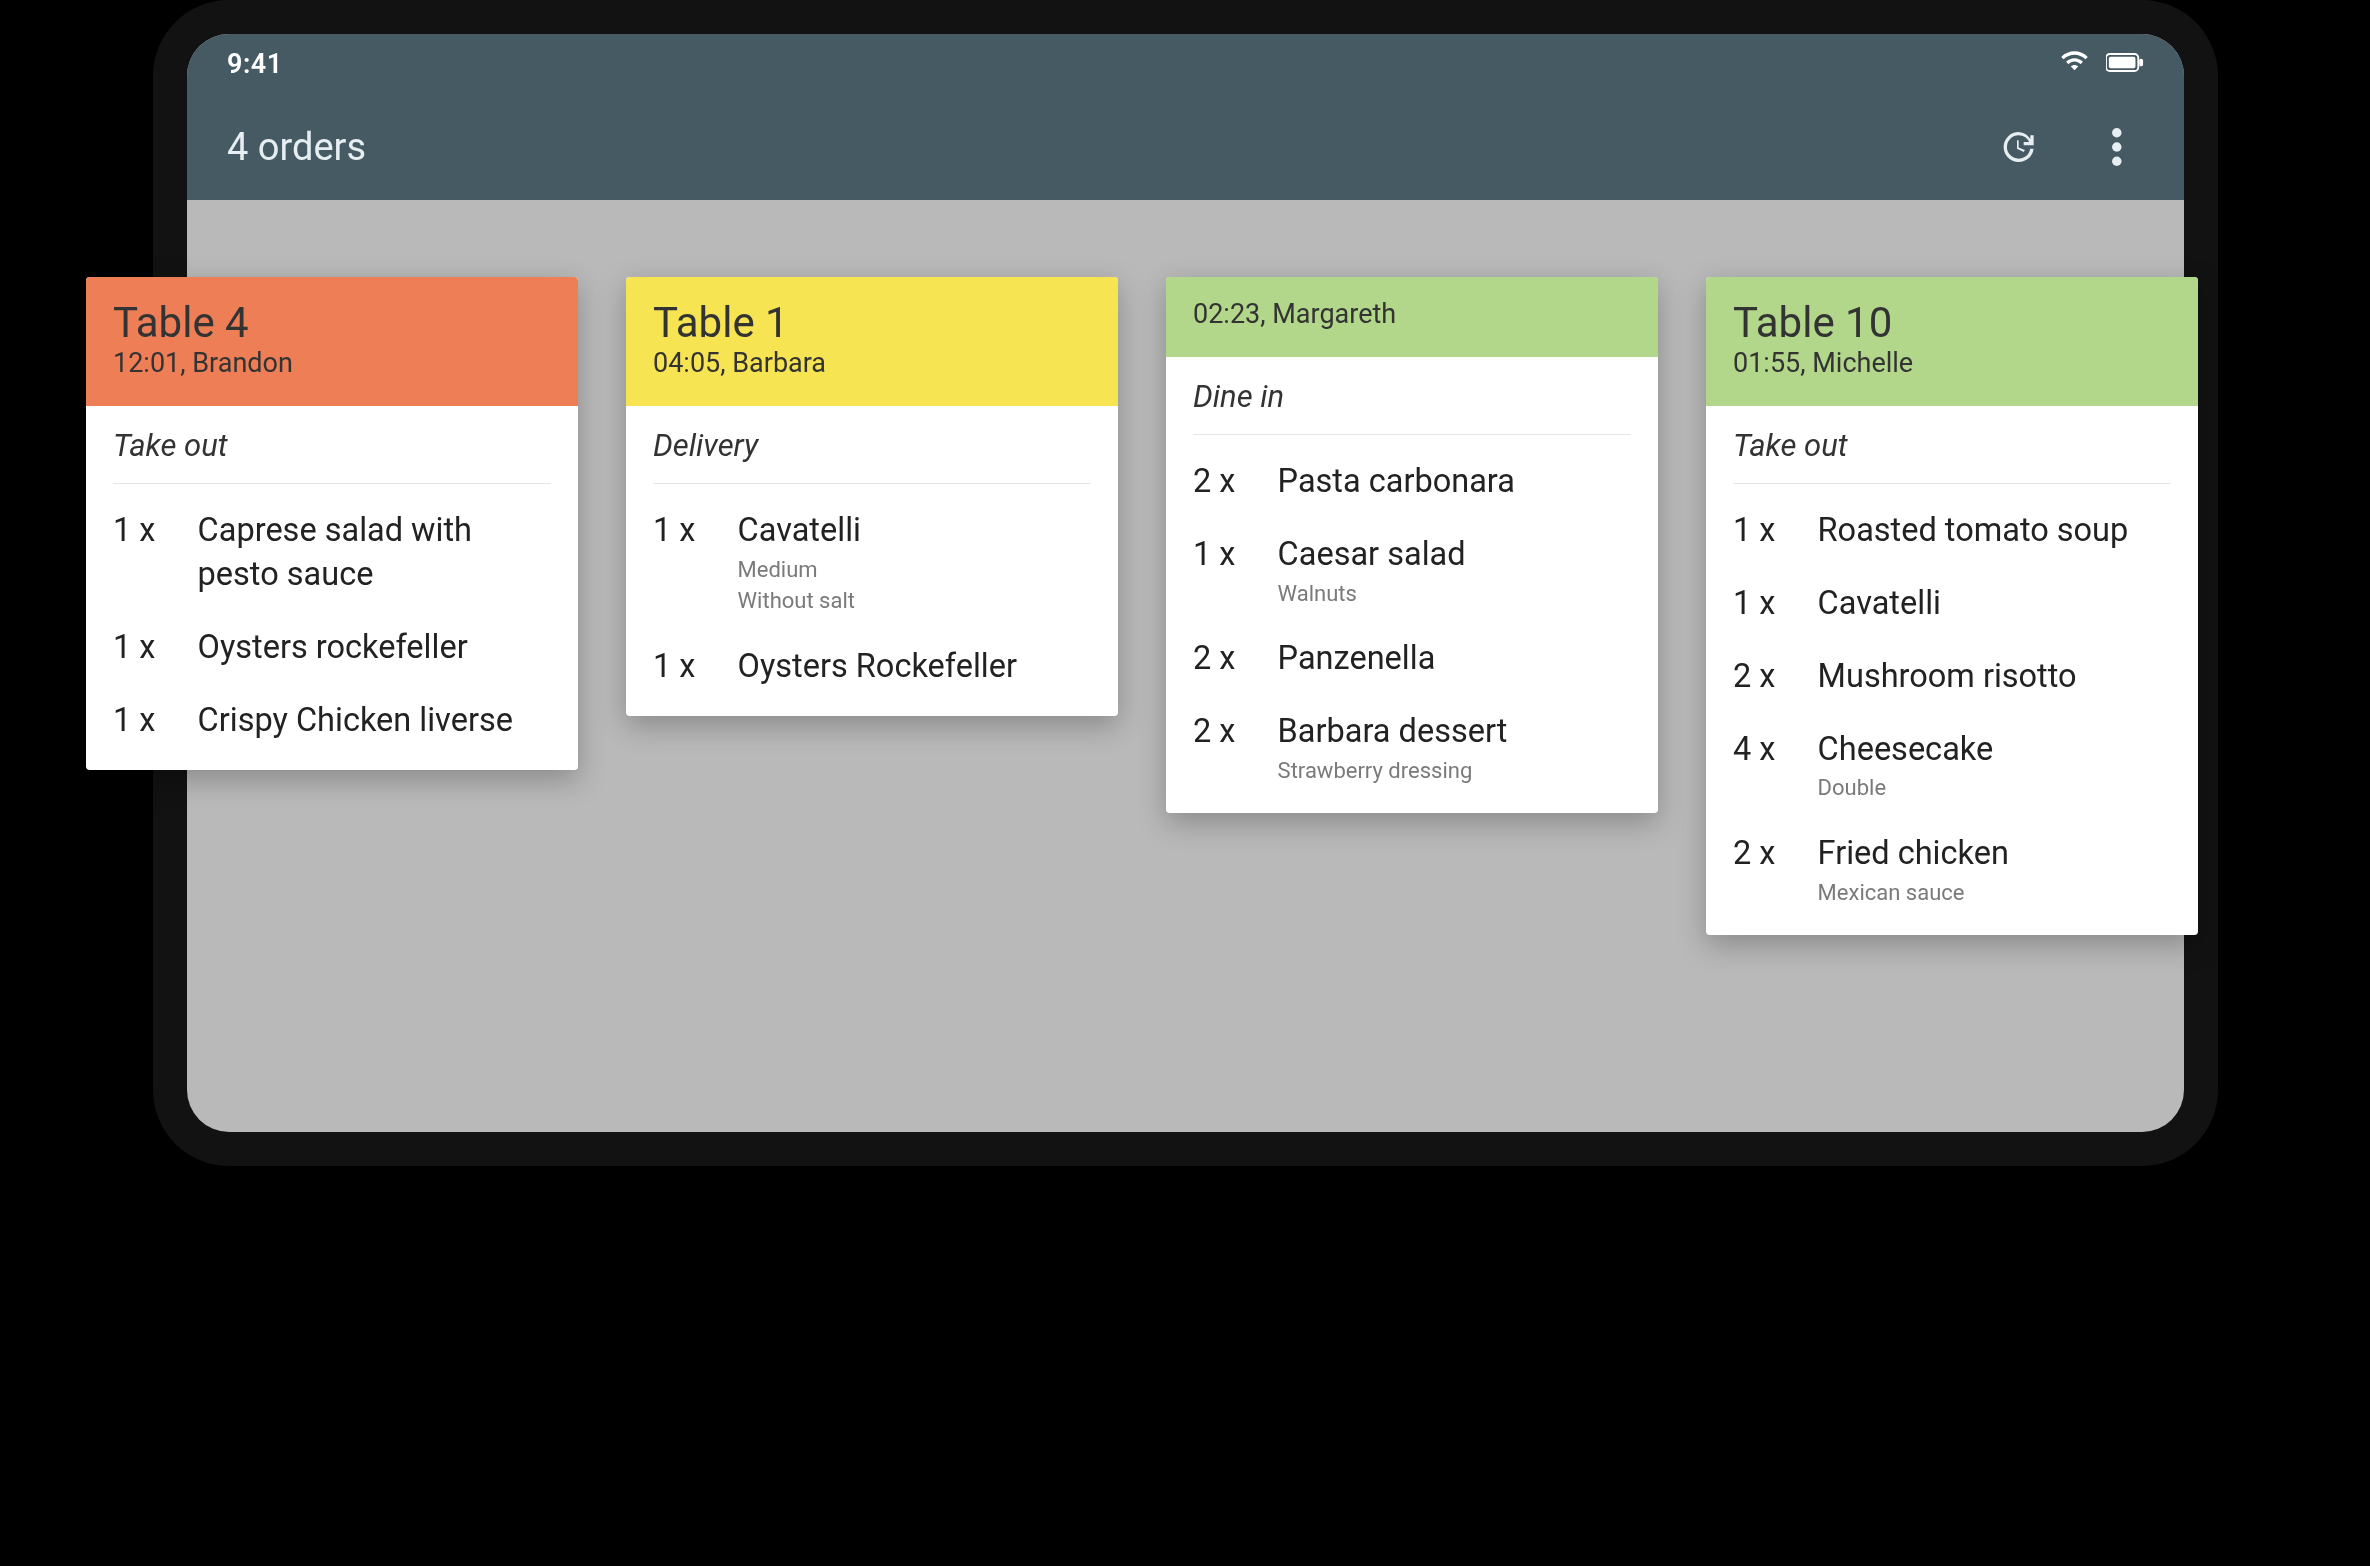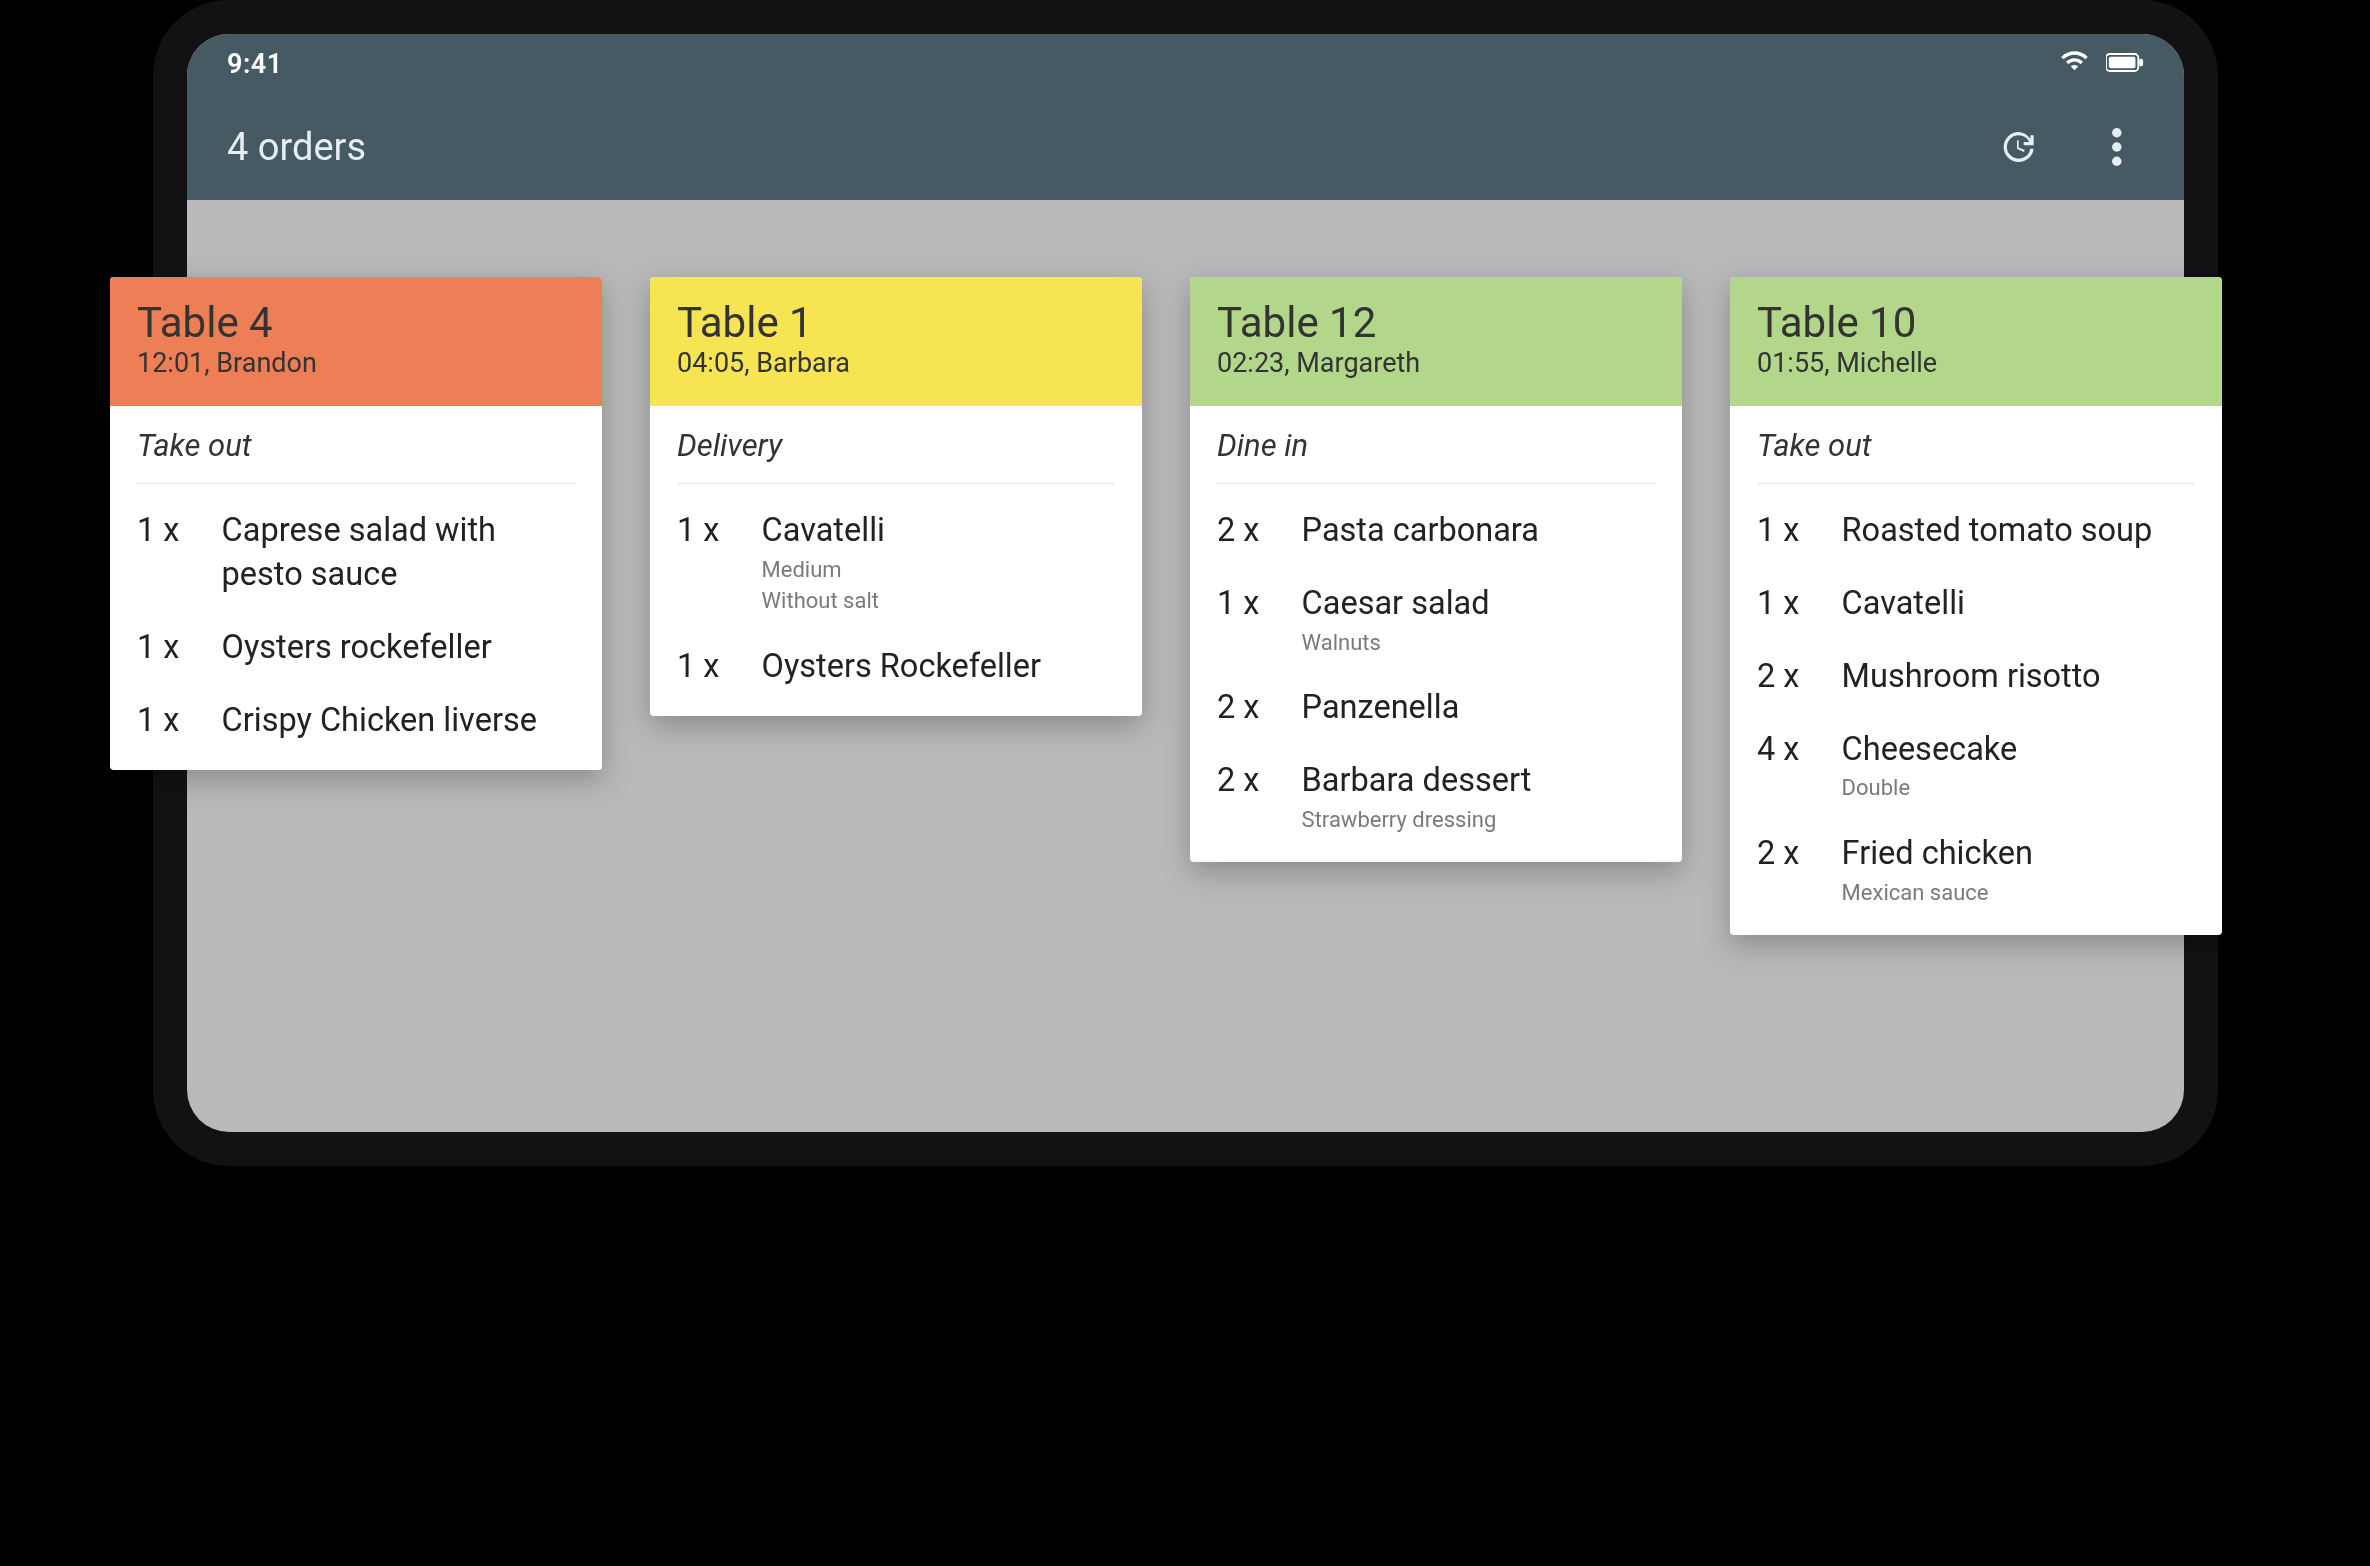--- a/index.html
+++ b/index.html
@@ -50,21 +50,21 @@
     color:var(--appbar-fg); background:var(--appbar-bg);
     font-size:38px;
   }
   .appbar-actions { display:flex; align-items:center; gap:46px; }
   .appbar-actions .iconbtn { display:flex; align-items:center; justify-content:center; width:54px; height:54px; cursor:pointer; }
   .appbar-actions svg { fill:var(--appbar-fg); }
 
   
   .board {
     position:absolute; left:0; right:0; top:277px;
-    display:flex; gap:48px; padding:0 110px;
+    display:flex; gap:48px; padding:0 86px;
     align-items:flex-start;
   }
   .card {
     width:492px;
     background:#fff;
     border-radius:3.8px;
     box-shadow:var(--card-shadow);
     overflow:hidden;
   }
   .card-header {
@@ -188,21 +188,20 @@
               <div class="qty">1 x</div>
               <div class="name-wrap">
                 <div>Oysters Rockefeller</div>
               </div>
             </div>
           </div>
         </div>
       </div>
       <div class="card">
         <div class="card-header" style="background: rgb(178, 215, 138);">
-          <div class="title">Table 12</div>
           <div class="meta">02:23, Margareth</div>
         </div>
         <div class="card-body">
           <div class="order-type">Dine in</div>
           <div class="items">
             <div class="item">
               <div class="qty">2 x</div>
               <div class="name-wrap">
                 <div>Pasta carbonara</div>
               </div>

